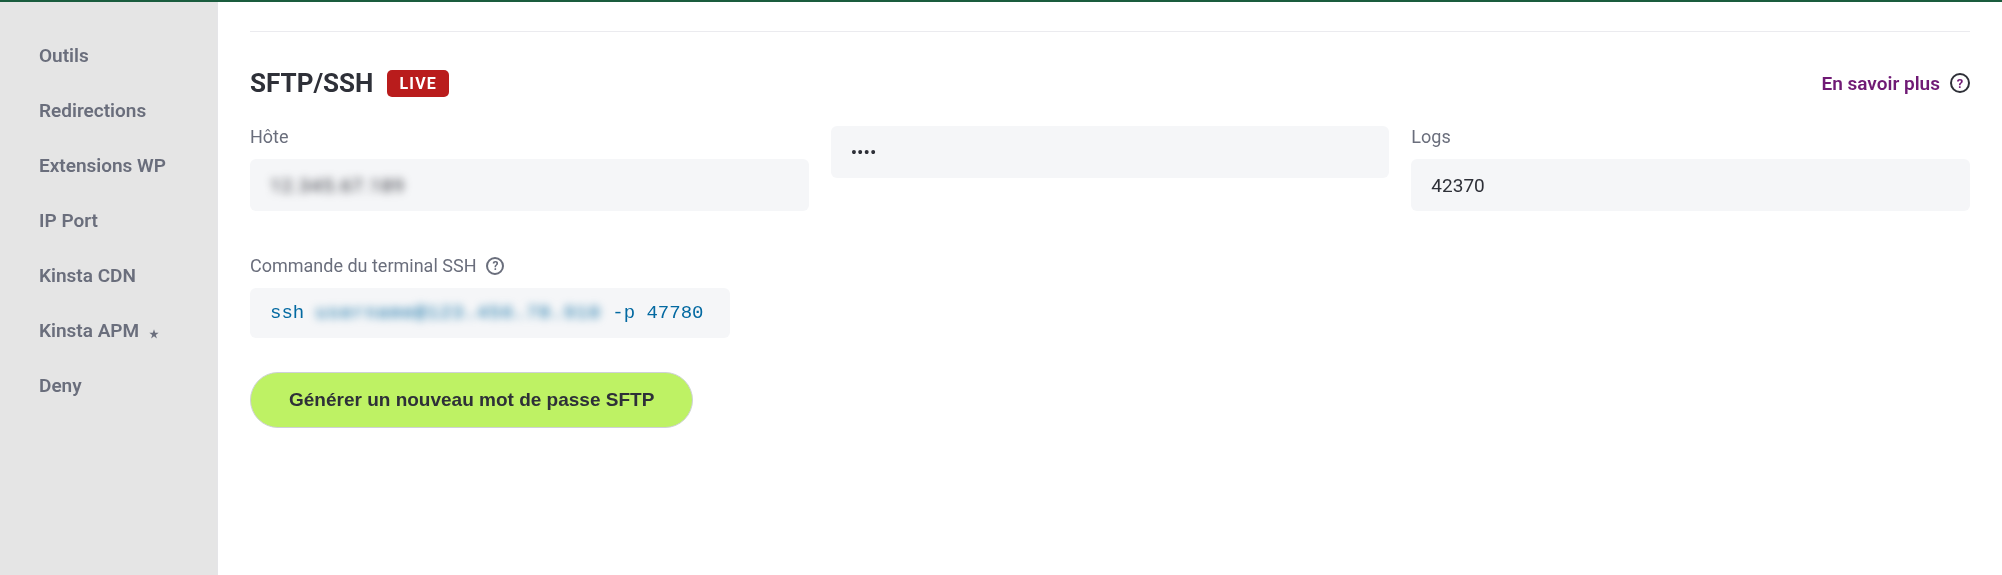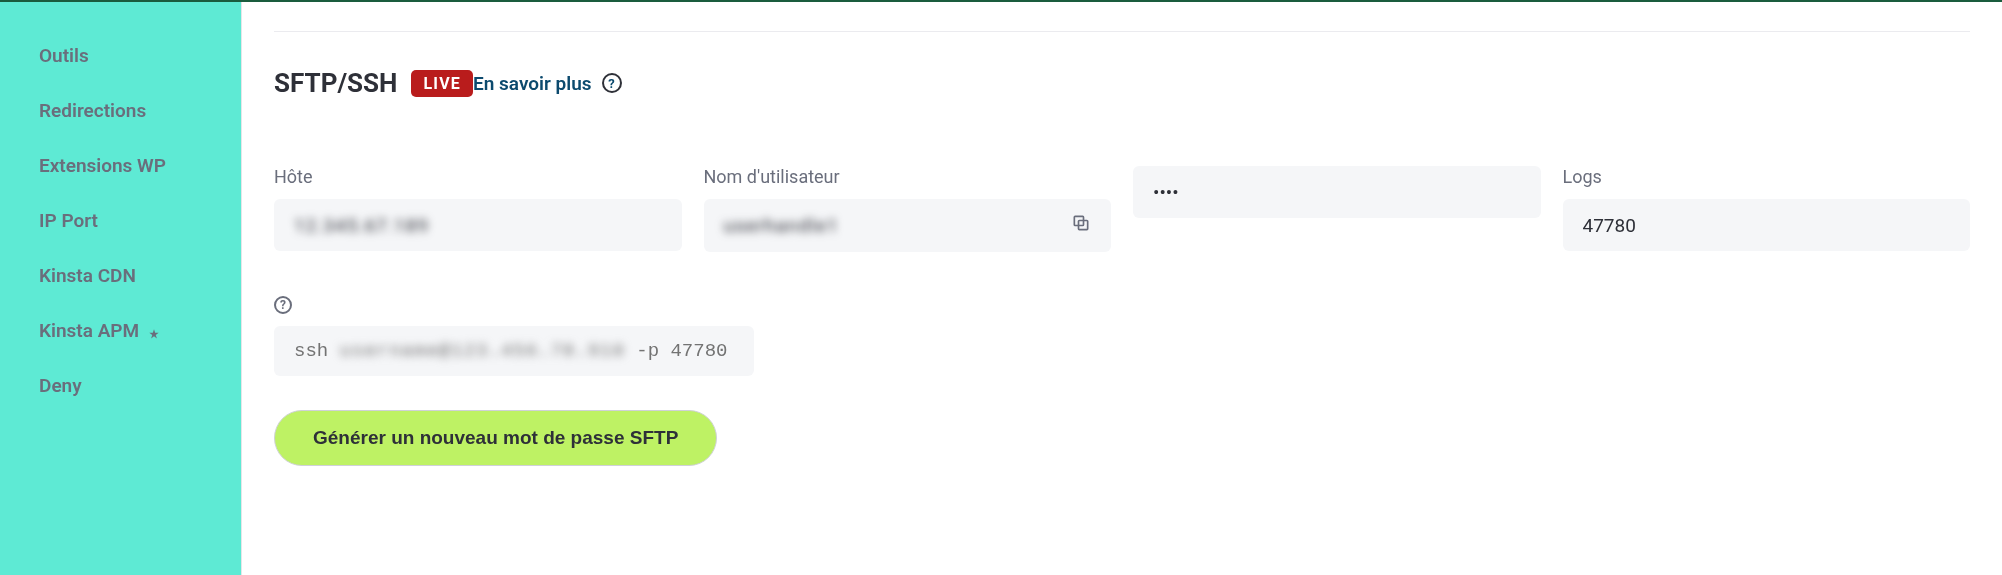--- a/index.html
+++ b/index.html
@@ -6,22 +6,22 @@
 body {
   font-family: -apple-system, BlinkMacSystemFont, "Segoe UI", Roboto, Helvetica, Arial, sans-serif;
   background: #fff;
   display: flex;
   width: 2002px;
   height: 575px;
   overflow: hidden;
   border-top: 2px solid #1a5c3e;
 }
 .sidebar {
-  width: 242px;
-  background: #5eead4;
+  width: 218px;
+  background: #e5e5e5;
   padding-top: 26px;
   flex-shrink: 0;
   border-right: 1px solid #e5e5e8;
 }
 .sidebar-item {
   padding: 16px 0 16px 39px;
   font-size: 19px;
   font-weight: 600;
   color: #6a6e7c;
   cursor: pointer;
@@ -41,21 +41,22 @@
   background: #fff;
 }
 .top-rule {
   height: 30px;
   border-bottom: 1px solid #ebebef;
   margin-bottom: 36px;
 }
 .section-header {
   display: flex;
   align-items: center;
-  margin-bottom: 68px;
+  justify-content: space-between;
+  margin-bottom: 28px;
 }
 .section-left {
   display: flex;
   align-items: center;
   gap: 14px;
 }
 .section-title {
   font-size: 26px;
   font-weight: 700;
   color: #2e3038;
@@ -65,21 +66,21 @@
   color: #fff;
   font-weight: 700;
   font-size: 16px;
   padding: 4px 12px;
   border-radius: 5px;
   letter-spacing: 1.2px;
 }
 .learn-more {
   font-size: 19px;
   font-weight: 600;
-  color: #0c4a6e;
+  color: #701a75;
   display: flex;
   align-items: center;
   gap: 10px;
   cursor: pointer;
 }
 .info-circle {
   width: 20px;
   height: 20px;
   border: 2px solid #2e3038;
   border-radius: 50%;
@@ -139,21 +140,21 @@
   align-items: center;
   gap: 10px;
   margin-bottom: 12px;
 }
 .ssh-box {
   background: #f5f6f8;
   border-radius: 6px;
   padding: 14px 20px;
   font-family: "SFMono-Regular", Consolas, "Liberation Mono", Menlo, monospace;
   font-size: 19px;
-  color: #737373;
+  color: #0369a1;
   display: inline-block;
   min-width: 480px;
 }
 .generate-btn {
   border: 1px solid #cfd1d8;
   background: #bef264;
   border-radius: 999px;
   padding: 16px 38px;
   font-size: 19px;
   font-weight: 600;
@@ -208,46 +209,35 @@
   </div>
 
   <div class="fields-row">
     <div class="field">
       <div class="field-label">Hôte</div>
       <div class="field-box">
         <span class="field-value blur">12.345.67.189</span>
       </div>
     </div>
     <div class="field">
-      <div class="field-label">Nom d'utilisateur</div>
-      <div class="field-box">
-        <span class="field-value blur">userhandle1</span>
-        <span class="copy-icon">
-          <svg width="20" height="20" viewBox="0 0 24 24" stroke-width="2">
-            <rect x="9" y="9" width="11" height="11" rx="1"></rect>
-            <rect x="4" y="4" width="11" height="11" rx="1"></rect>
-          </svg>
-        </span>
-      </div>
-    </div>
-    <div class="field">
       <div class="field-box">
         <span class="field-value">••••</span>
       </div>
     </div>
     <div class="field">
       <div class="field-label">Logs</div>
       <div class="field-box">
-        <span class="field-value">47780</span>
+        <span class="field-value">42370</span>
       </div>
     </div>
   </div>
 
   <div class="ssh-section">
     <div class="ssh-label-row">
+      <span class="field-label" style="margin-bottom:0">Commande du terminal SSH</span>
       <span class="info-circle small">?</span>
     </div>
     <div class="ssh-box">
       <span>ssh </span><span class="blur">username@123.456.78.910</span><span> -p 47780</span>
     </div>
   </div>
 
   <button class="generate-btn">Générer un nouveau mot de passe SFTP</button>
 </main>
 

